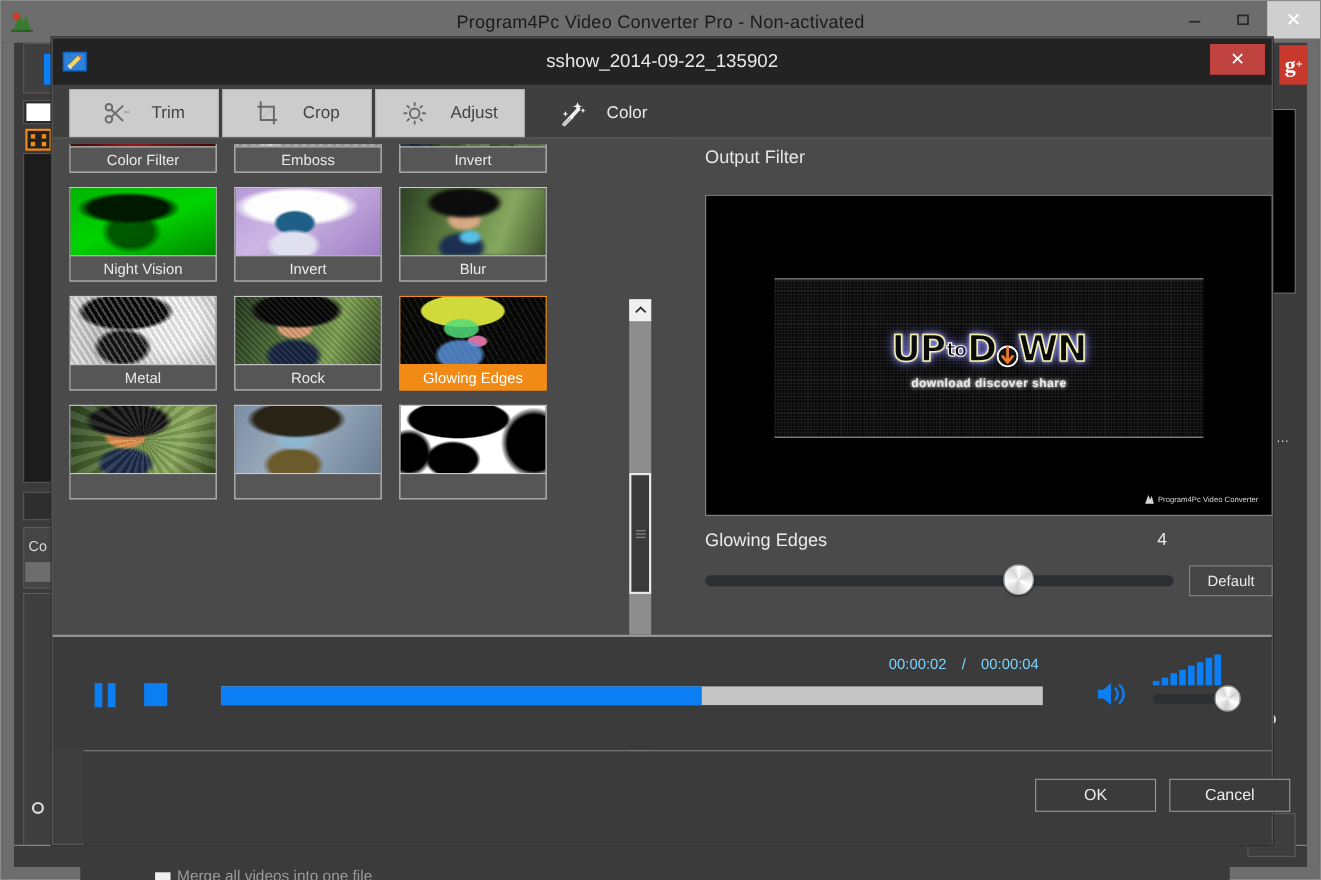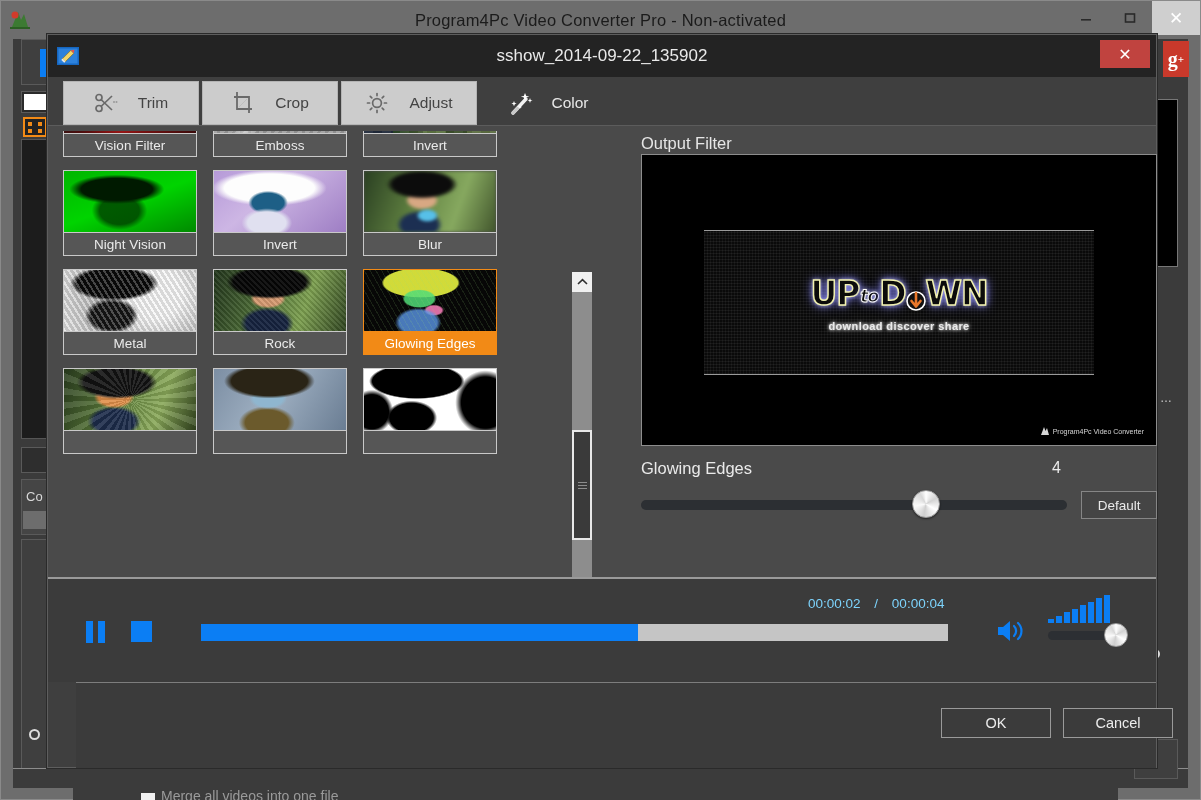--- a/index.html
+++ b/index.html
@@ -152,21 +152,21 @@
     background: #3a3a3a; border: 2px solid #e8e8e8;
     display: flex; align-items: center; justify-content: center;
   }
   #sb-thumb .grip { width: 9px; }
   #sb-thumb .grip i { display: block; height: 1px; background: #8d8d8d; margin: 2px 0; }
 
   
   #preview-col { position: absolute; left: 593px; top: 0; width: 500px; }
   #preview-label { font-size: 16.5px; color: #e6e6e6; margin-top: 8px; }
   #preview-box {
-    margin-top: 1px;
+    margin-top: 24px;
     width: 516px; height: 292px;
     background: #000;
     border: 1px solid #8d8d8d;
     position: relative; overflow: hidden;
   }
   #preview-inner {
     position: absolute; left: 62px; top: 75px; width: 390px; height: 145px;
     background: #0a0a0a;
     border-top: 1px solid #9a9a9a; border-bottom: 1px solid #9a9a9a;
     background-image:
@@ -175,21 +175,21 @@
     display: flex; flex-direction: column; align-items: center; justify-content: center;
   }
   #logo-line {
     font-size: 33px; font-weight: bold; letter-spacing: -1px;
     font-family: "DejaVu Sans", sans-serif;
     color: #0b0b0b;
     -webkit-text-stroke: 1.4px #f2f2b0;
     text-shadow: 0 0 6px #9a9aff, 0 0 12px #6f6fe0, 0 0 3px #ffffa0;
     display: flex; align-items: center;
   }
-  #logo-line .sm { font-size: 17px; font-style: italic; -webkit-text-stroke: 1px #ffffff; margin: 6px 1px 0 1px;}
+  #logo-line .sm { font-size: 17px; -webkit-text-stroke: 1px #ffffff; margin: 6px 1px 0 1px;}
   #logo-arrow {
     display: inline-block; width: 20px; height: 26px; margin: 0 0px; position: relative; top:3px;
   }
   #logo-tag {
     margin-top: 7px; font-size: 11px; color: #eaeaea; letter-spacing: .4px;
     text-shadow: 0 0 3px #fff, 0 0 6px #888;
     font-weight: bold;
   }
   #preview-wm {
     position: absolute; right: 12px; bottom: 8px; color: #e8e8e8;
@@ -428,21 +428,21 @@
   <div id="dlg-content">
 
     <div id="effects-panel">
       <div id="effects-grid">
 
         <div class="effect-cell">
           <div class="effect-thumb">
             <div class="th" style="background:linear-gradient(120deg,#1a1a1a 0%,#4b0d0d 30%,#8e1414 55%,#3a0a0a 100%);"></div>
             <div class="th" style="background:radial-gradient(ellipse at 40% 55%,rgba(200,30,30,.75) 0 35%,transparent 60%);"></div>
           </div>
-          <div class="effect-name">Vision Filter</div>
+          <div class="effect-name">Color Filter</div>
         </div>
         <div class="effect-cell">
           <div class="effect-thumb">
             <div class="th" style="background:#9a9a9a;
               background-image:repeating-linear-gradient(115deg,#8e8e8e 0 3px,#a6a6a6 3px 7px),radial-gradient(circle at 45% 45%,#cfcfcf 0 12%,transparent 40%);"></div>
             <div class="th" style="background:linear-gradient(135deg,transparent 40%,rgba(255,255,255,.45) 47%,transparent 54%);"></div>
           </div>
           <div class="effect-name">Emboss</div>
         </div>
         <div class="effect-cell">

